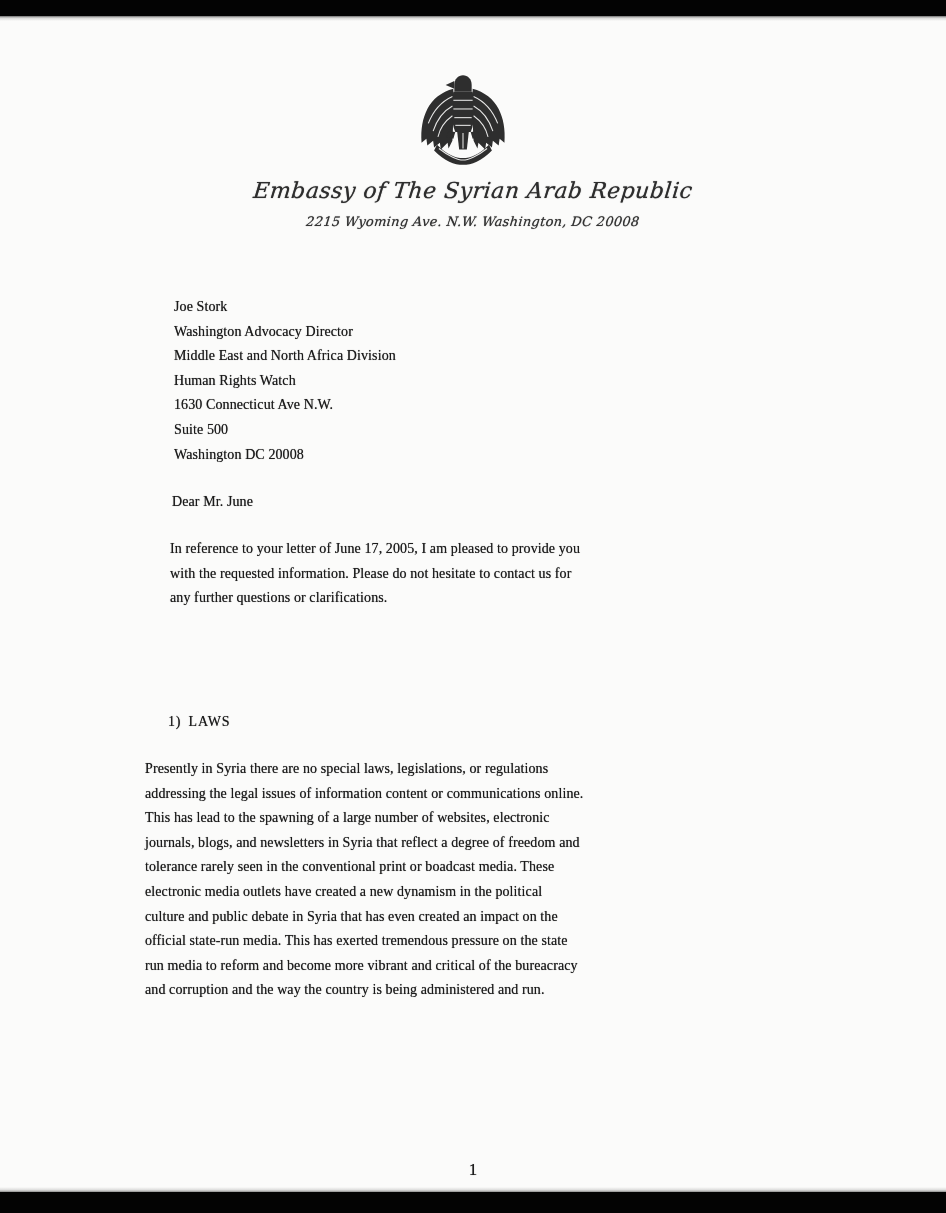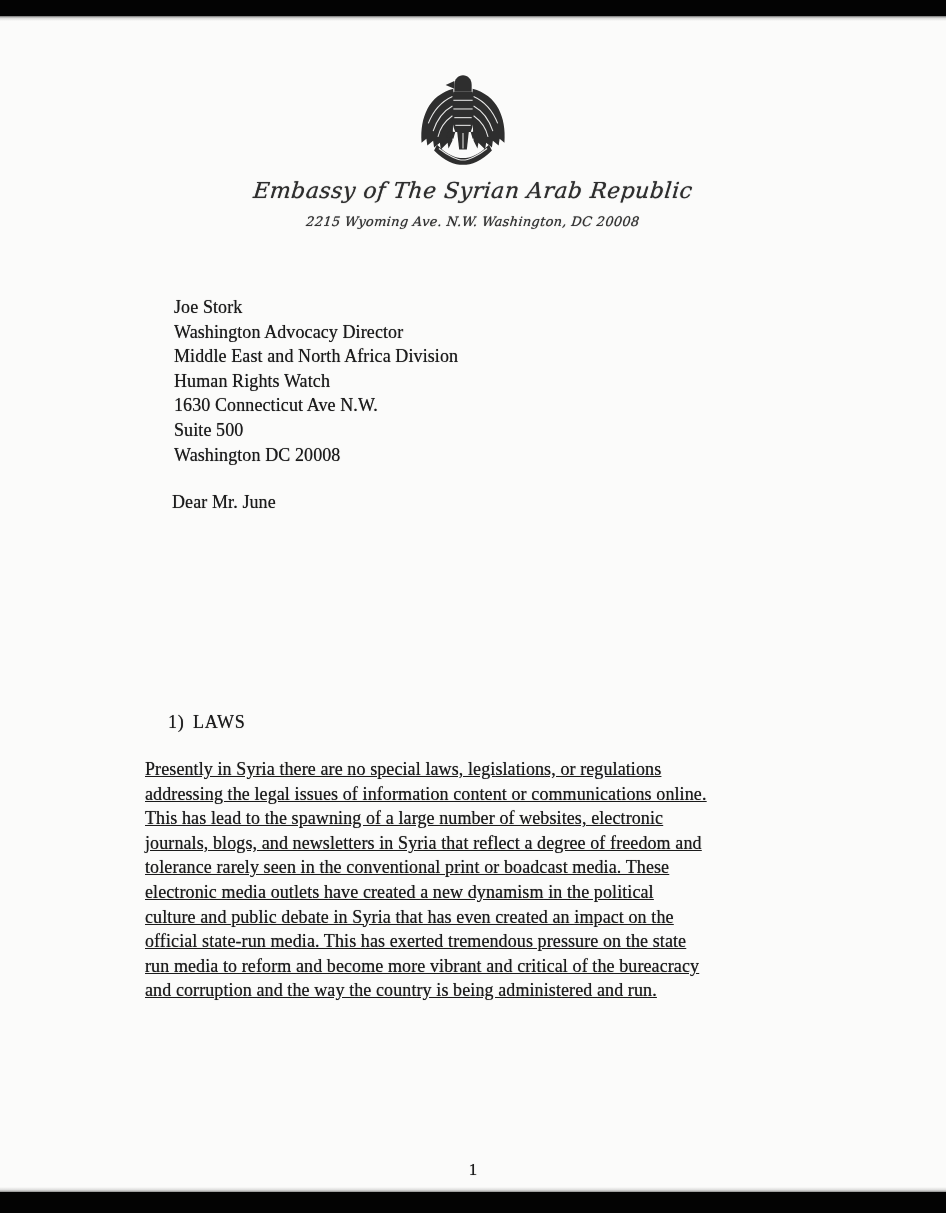--- a/index.html
+++ b/index.html
@@ -89,31 +89,31 @@
     font-style: italic;
     font-size: 13px;
     letter-spacing: 0.3px;
     color: #333;
     text-shadow: 0 0 0.8px rgba(40,40,40,0.8);
     transform: skewX(-6deg);
   }
 
   .block {
     position: absolute;
-    font-size: 18px;
+    font-size: 14px;
     line-height: 24.6px;
     letter-spacing: 0.1px;
     white-space: pre-line;
   }
   .recipient   { left: 174px; top: 279px; }
   .salutation  { left: 172px; top: 474px; }
   .intro-para  { left: 170px; top: 521px; }
   .closing     { left: 166px; top: 619px; }
   .heading     { left: 168px; top: 694px; letter-spacing: 0.8px; word-spacing: 3px; text-align: center; }
-  .body-para   { left: 145px; top: 741px; text-decoration: underline; }
+  .body-para   { left: 145px; top: 741px; }
 
   .page-number {
     position: absolute;
     left: 0;
     top: 1144px;
     width: 100%;
     text-align: center;
     font-size: 17px;
   }
 </style>
@@ -179,20 +179,23 @@
     <div class="block ink recipient">Joe Stork
 Washington Advocacy Director
 Middle East and North Africa Division
 Human Rights Watch
 1630 Connecticut Ave N.W.
 Suite 500
 Washington DC 20008</div>
 
     <div class="block ink salutation">Dear Mr. June</div>
 
+    <div class="block ink intro-para">In reference to your letter of June 17, 2005, I am pleased to provide you
+with the requested information. Please do not hesitate to contact us for
+any further questions or clarifications.</div>
 
 
     <div class="block ink heading">1) LAWS</div>
 
     <div class="block ink body-para">Presently in Syria there are no special laws, legislations, or regulations
 addressing the legal issues of information content or communications online.
 This has lead to the spawning of a large number of websites, electronic
 journals, blogs, and newsletters in Syria that reflect a degree of freedom and
 tolerance rarely seen in the conventional print or boadcast media. These
 electronic media outlets have created a new dynamism in the political

